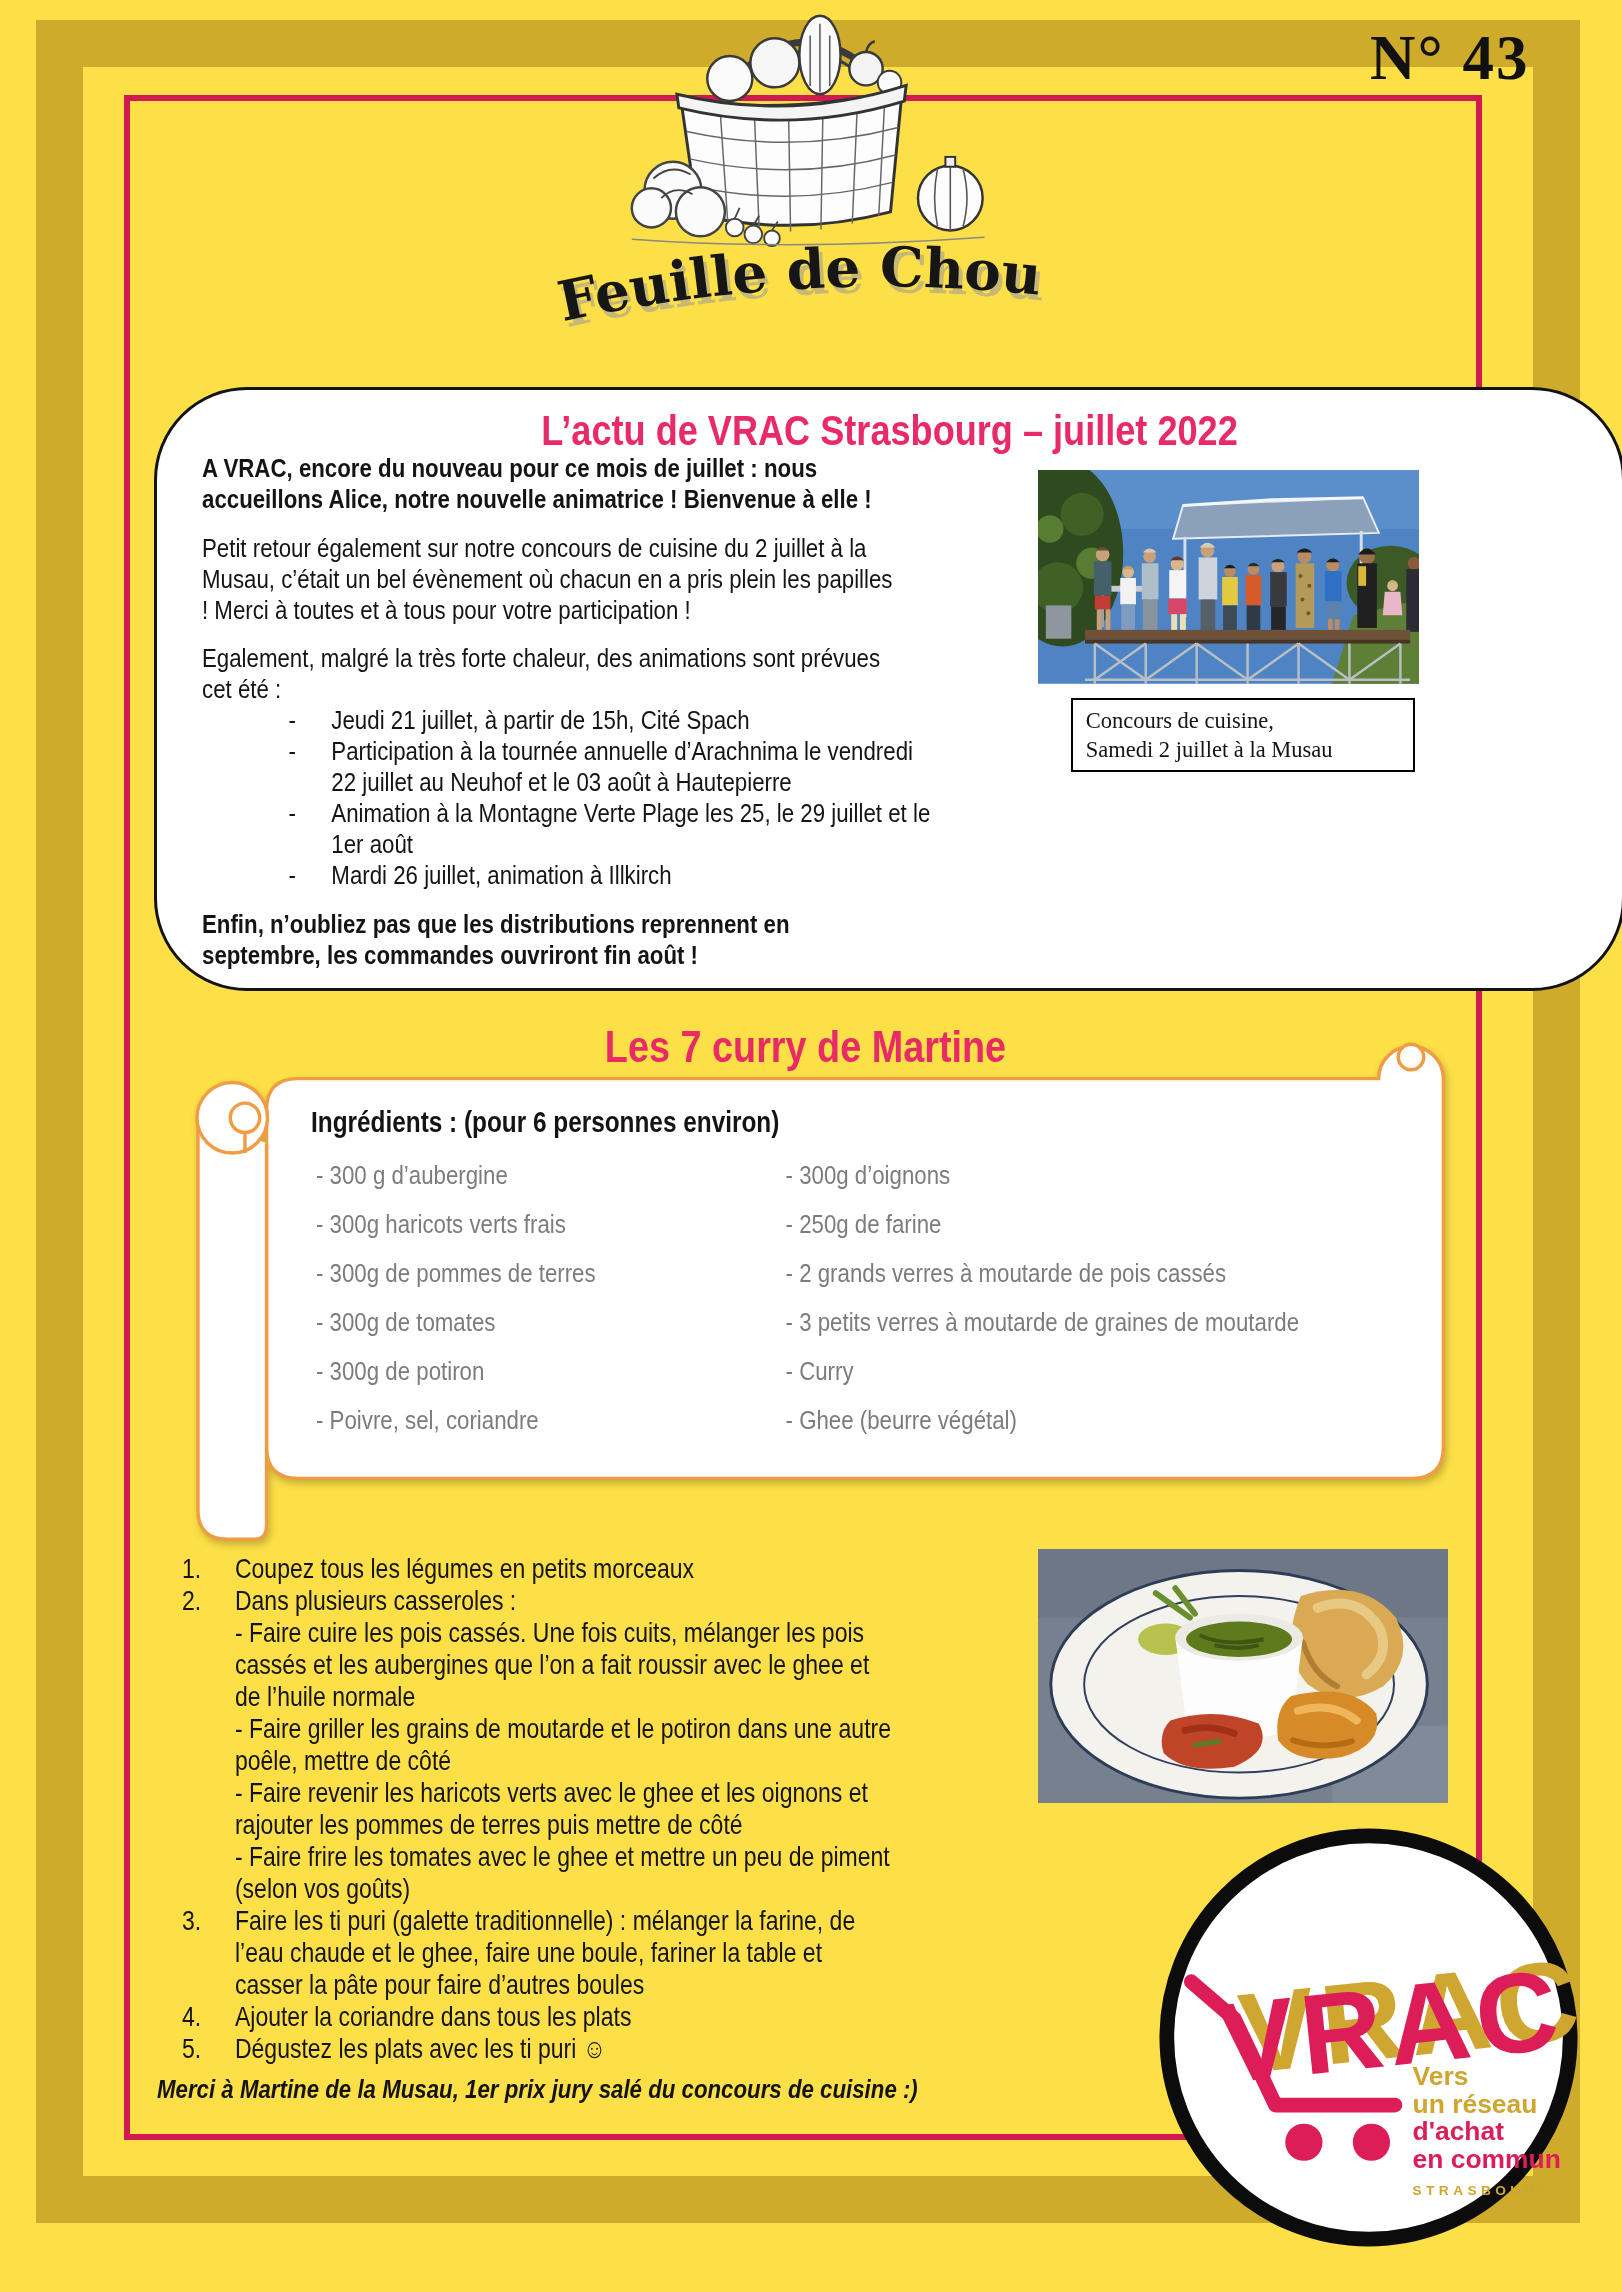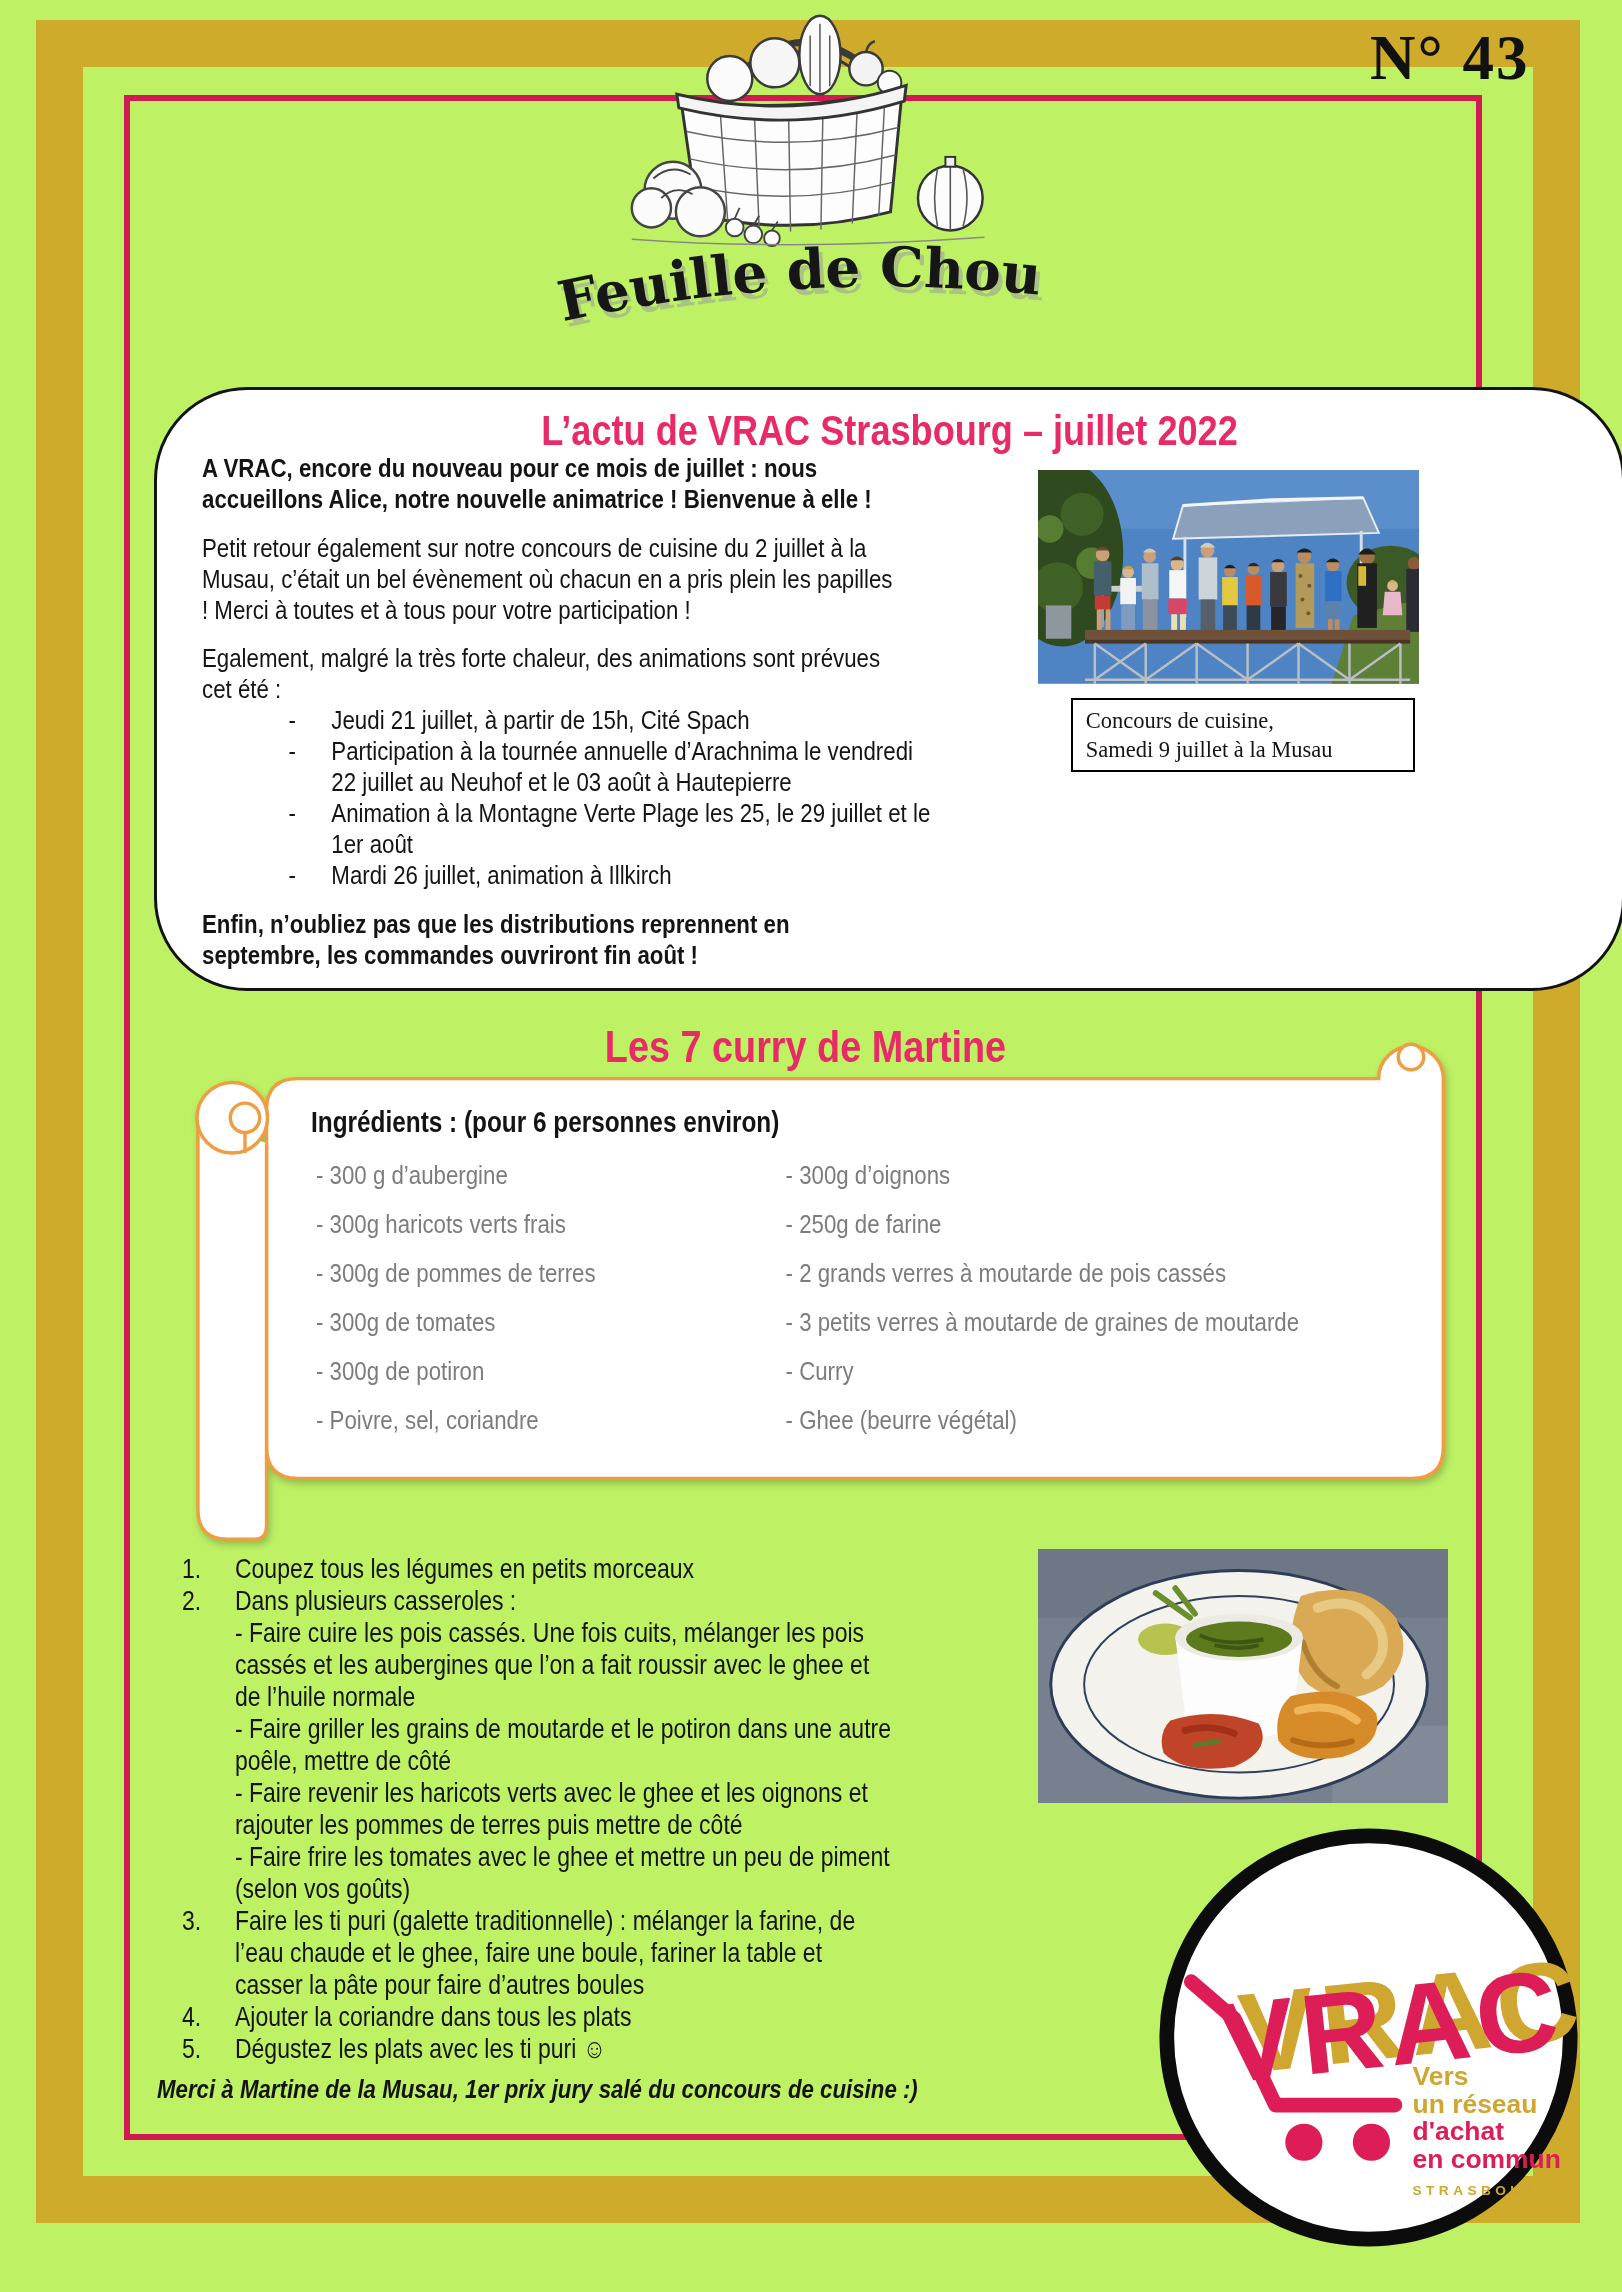--- a/index.html
+++ b/index.html
@@ -1,16 +1,16 @@
 <!DOCTYPE html>
 <html><head>
 <meta charset="utf-8">
 <style>
   html,body{margin:0;padding:0;background:#888;}
-  .page{position:relative;width:1622px;height:2293px;background:#bef264;overflow:hidden;
+  .page{position:relative;width:1622px;height:2293px;background:#fde047;overflow:hidden;
         font-family:"Liberation Sans",sans-serif;color:#141414;}
   .abs{position:absolute;}
   
   .yellow-frame{left:36px;top:19.6px;width:1544px;height:2203px;border:47px solid #CFAB2B;box-sizing:border-box;}
   .pink-frame{left:124px;top:95px;width:1358px;height:2045px;border:6.9px solid #CF1A52;box-sizing:border-box;}
   .issue{left:1370px;top:21.6px;font-family:"Liberation Serif",serif;font-weight:bold;font-size:63px;color:#111;white-space:nowrap;letter-spacing:2px;}
   
   .news-box{left:154px;top:387px;width:1471px;height:604px;border:3.9px solid #131313;border-radius:93px;box-sizing:border-box;background:#fff;}
   .news-heading{position:absolute;left:0;right:0;top:15.7px;text-align:center;font-weight:bold;font-size:43px;color:#E82A67;transform:scaleX(.84);white-space:nowrap;}
   .news-body{position:absolute;left:45px;top:63px;width:1127px;font-size:26.5px;line-height:31px;transform:scaleX(.84);transform-origin:0 0;}
@@ -259,21 +259,21 @@
         <line x1="266" y1="177" x2="214" y2="214"></line>
           <line x1="266" y1="177" x2="318" y2="214"></line>
         <line x1="370" y1="177" x2="318" y2="214"></line>
         <line x1="48" y1="214" x2="380" y2="214"></line>
       </g>
     </g>
   </svg>
 
   <div class="abs caption-box">
     <div>Concours de cuisine,</div>
-    <div>Samedi 9 juillet à la Musau</div>
+    <div>Samedi 2 juillet à la Musau</div>
   </div>
 
   <div class="abs recipe-title">Les 7 curry de Martine</div>
 
   <svg class="abs scroll-svg" viewBox="0 0 1340 624">
     <g fill="#ffffff" stroke="#F09C43" stroke-width="3.5">
       <path d="M1257,84 L154,84 Q122,84 122,116 L122,460 Q122,492 154,492 L1291,492 Q1323,492 1323,460 L1323,84 A33,33 0 0 0 1257,84 Z"></path>
       <circle cx="1290" cy="62" r="13"></circle>
       <path d="M52,124 L52,524 Q52,554 82,554 L110,554 Q122,554 122,540 L122,150"></path>
       <circle cx="87" cy="124" r="36"></circle>

